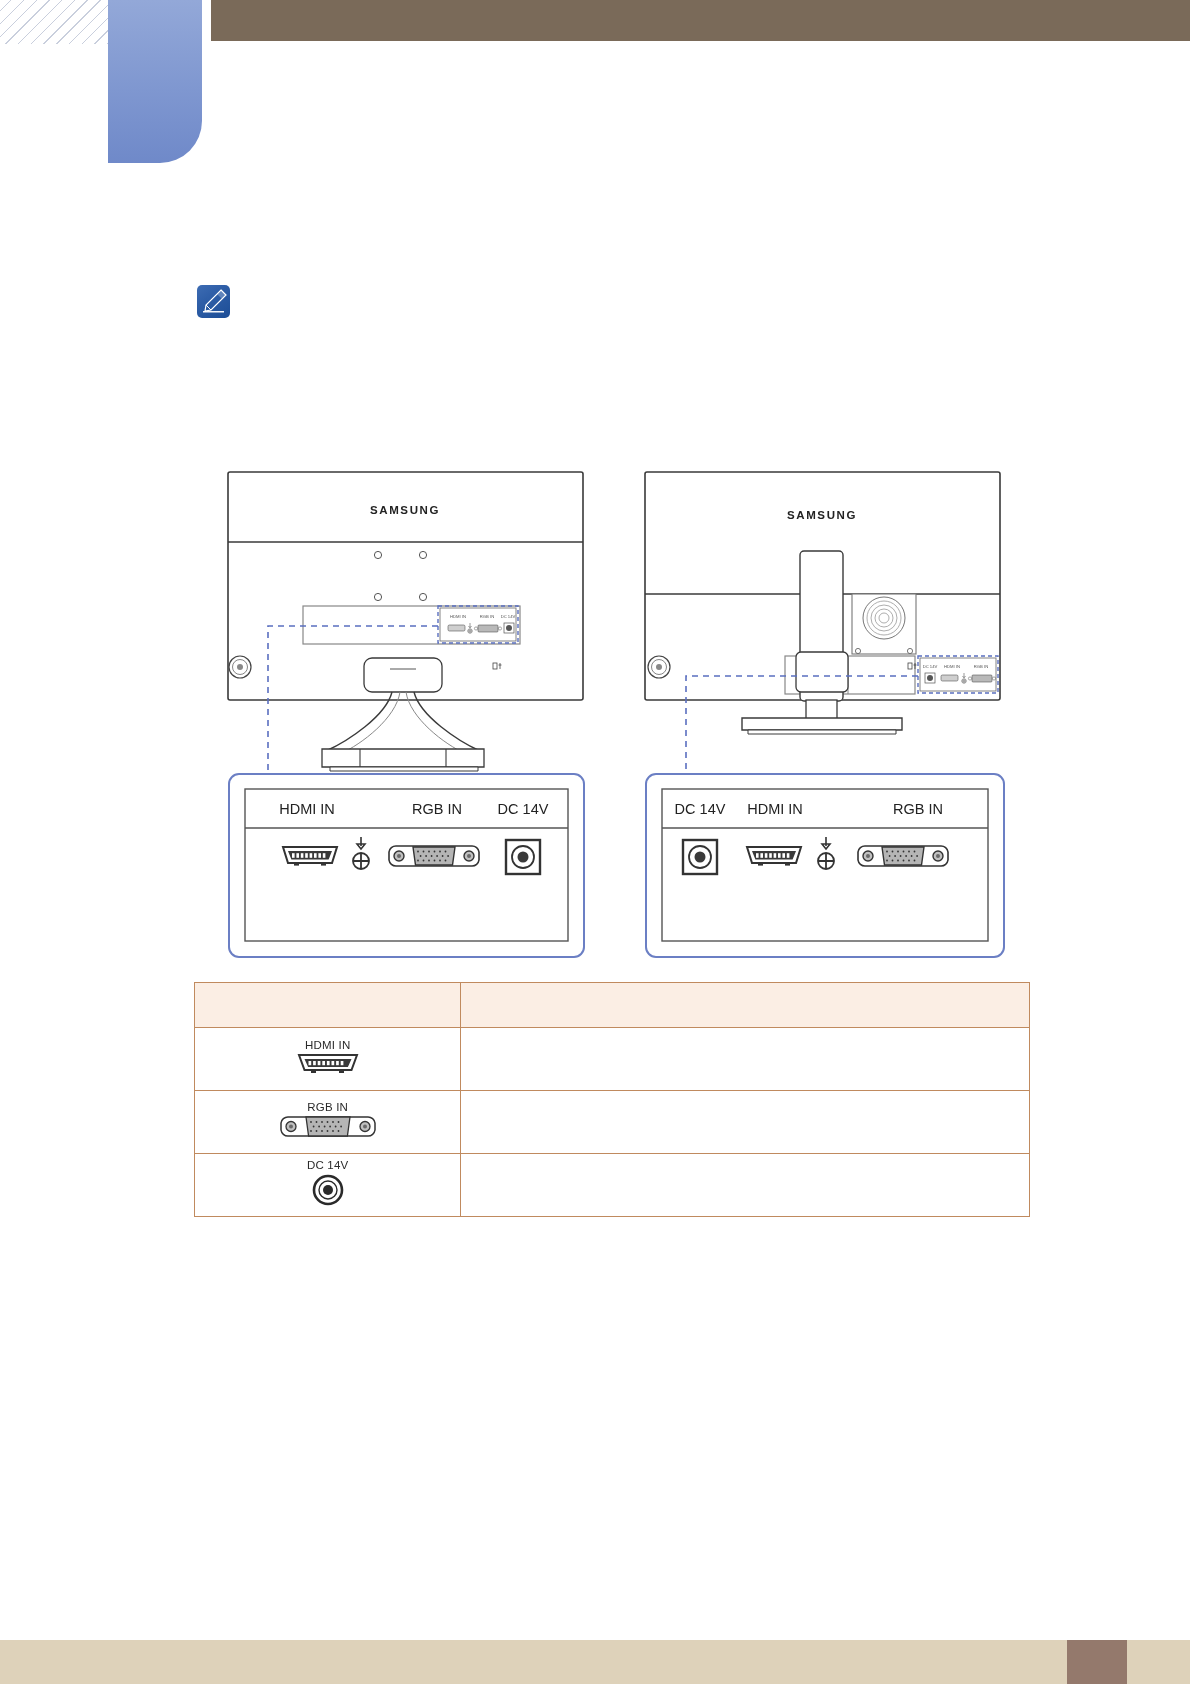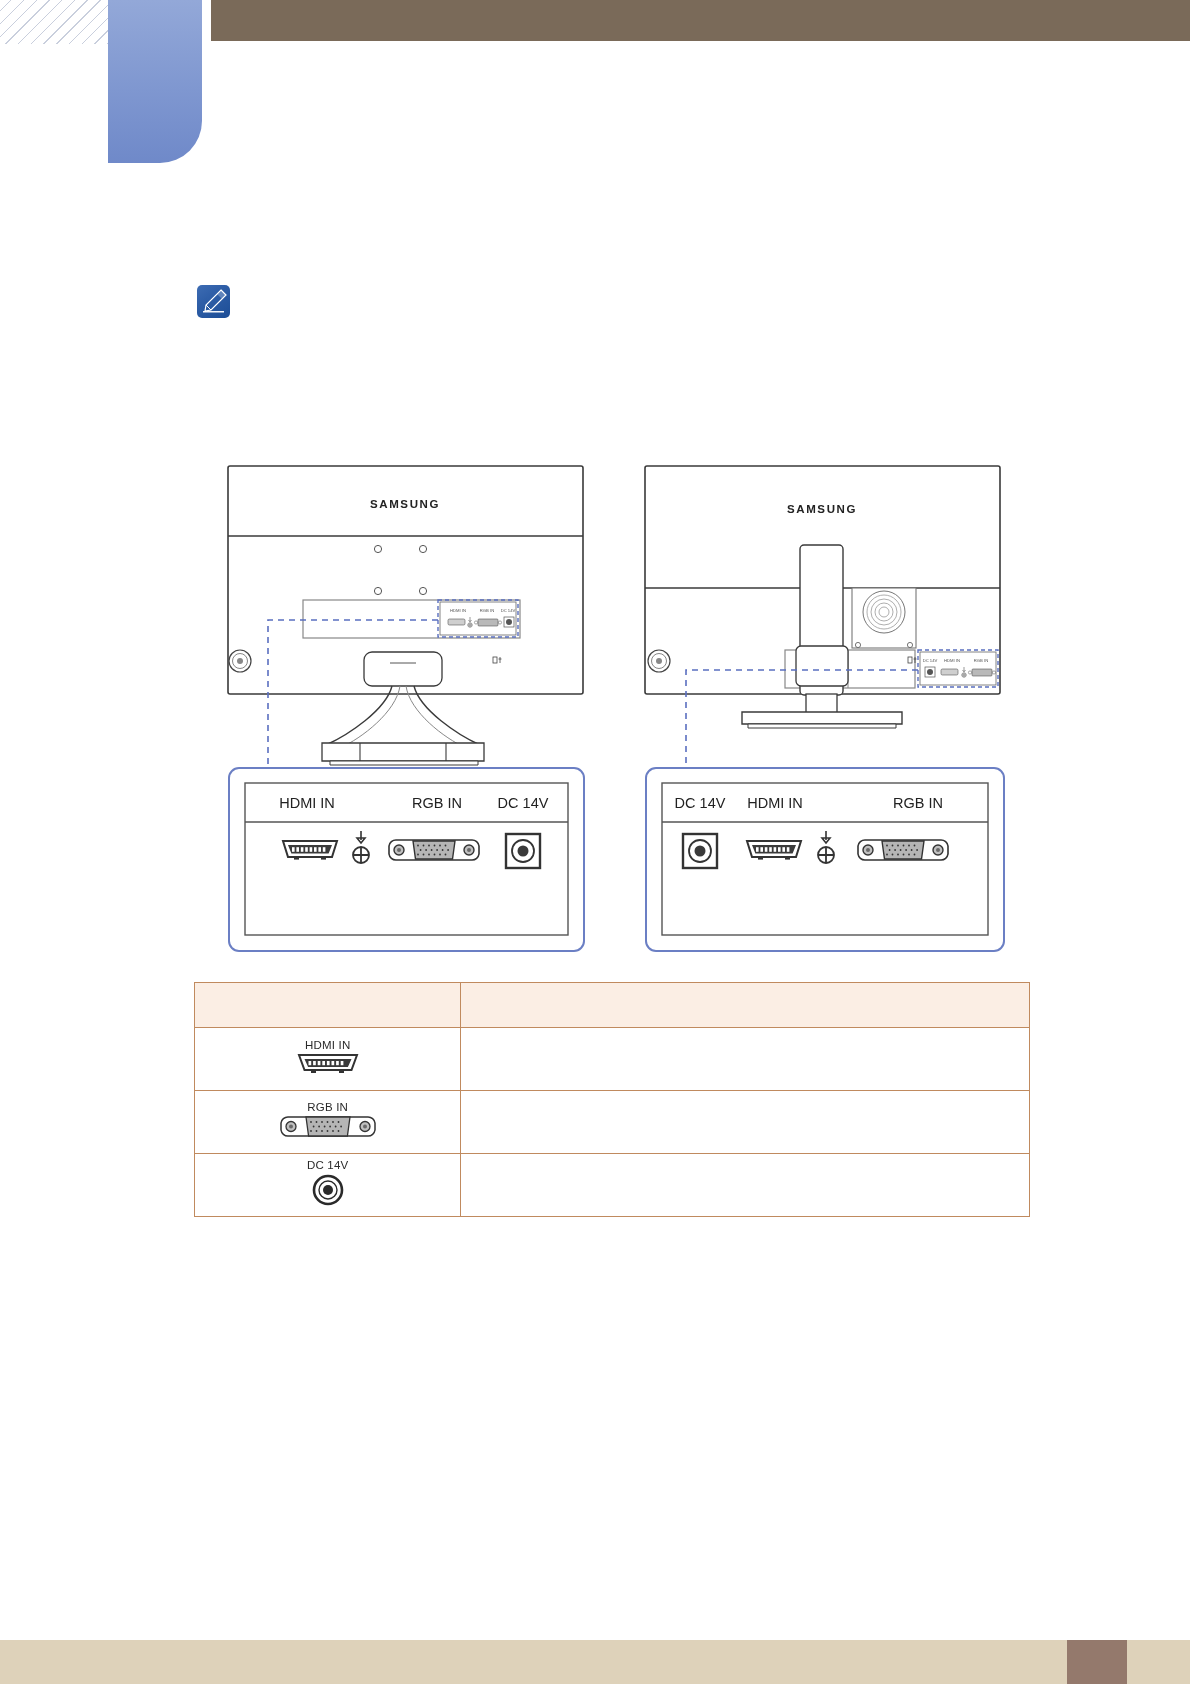--- a/index.html
+++ b/index.html
@@ -28,21 +28,21 @@
   
   .note-icon{
     position:absolute;left:197px;top:285px;width:33px;height:33px;
     border-radius:5px;
     background:linear-gradient(145deg,#3d6cb3 0%,#2f5fa8 35%,#1c4d96 100%);
     overflow:hidden;
   }
   .note-icon svg{display:block;}
 
   
-  .diagram-area{position:absolute;left:0;top:0;width:1190px;height:1283px;pointer-events:none;}
+  .diagram-area{position:absolute;left:0;top:6px;width:1190px;height:1283px;pointer-events:none;}
   .diagram-area svg{position:absolute;left:0;top:0;}
 
   
   .port-table{
     position:absolute;left:194px;top:982px;width:836px;
     border-collapse:collapse;
   }
   .port-table td,.port-table th{
     border:1px solid #c08a5e;
     padding:0;margin:0;

